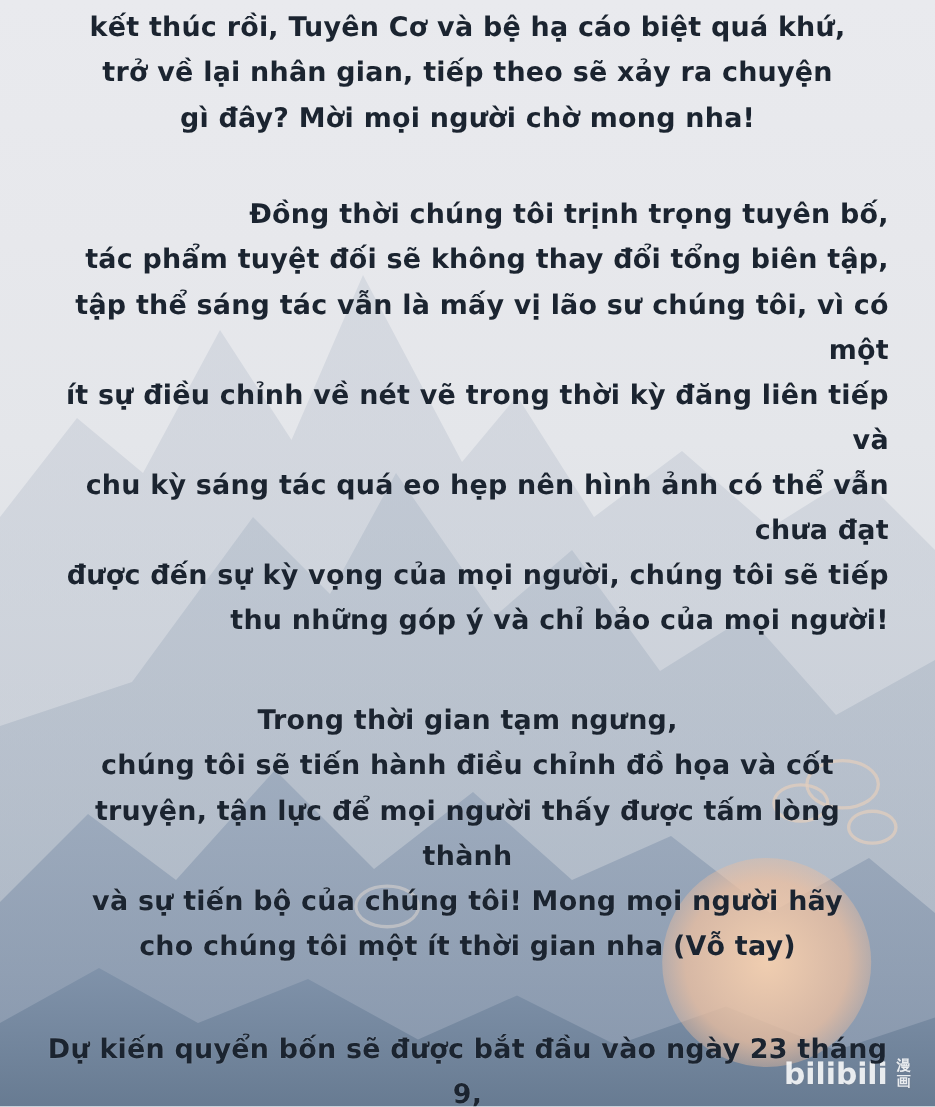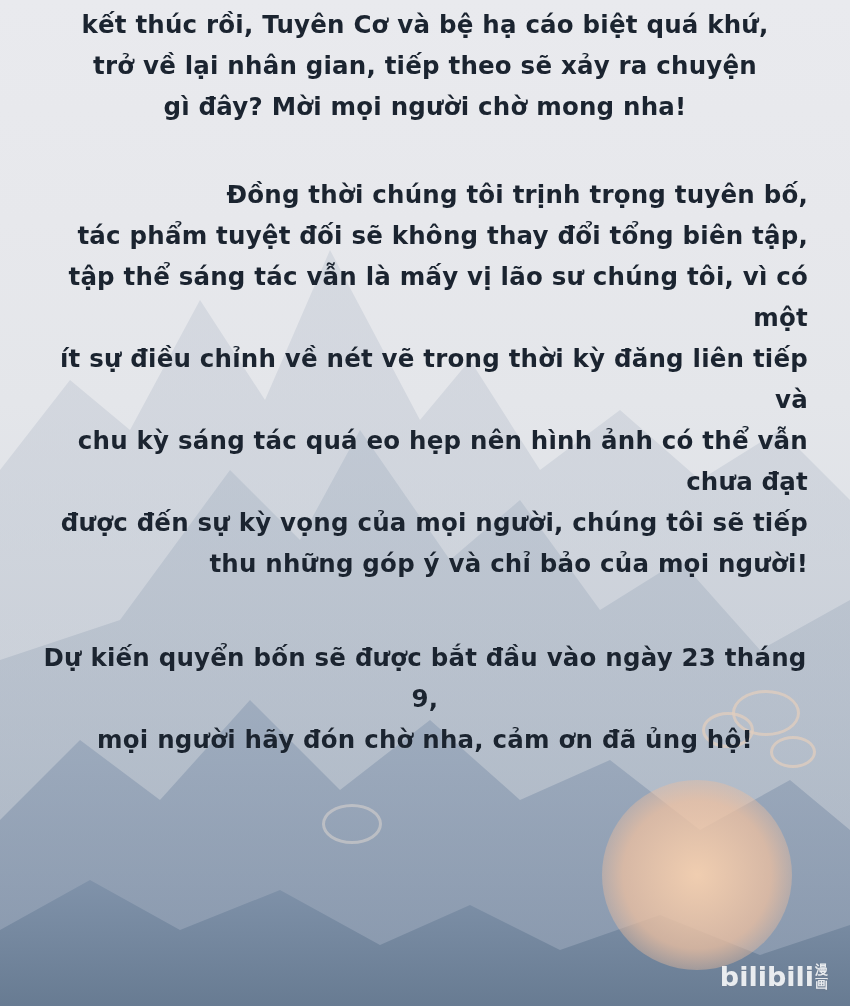--- a/index.html
+++ b/index.html
@@ -65,21 +65,21 @@
   .cloud.c4 { left: 322px;  top: 804px; width: 54px; height: 34px;
               border-color: rgba(214, 208, 205, 0.6); }
 
   
   .watermark {
     position: absolute;
     right: 22px;
     bottom: 14px;
     display: flex;
     align-items: center;
-    gap: 1px;
+    gap: 8px;
     opacity: 0.85;
   }
   .wm-brand {
     font-family: "DejaVu Sans", sans-serif;
     font-size: 27px;
     font-weight: 700;
     letter-spacing: 0px;
     color: #ffffff;
     text-shadow: 0 1px 2px rgba(120, 120, 130, 0.35);
   }
@@ -162,20 +162,25 @@
     <p class="para p1">kết thúc rồi, Tuyên Cơ và bệ hạ cáo biệt quá khứ,
 trở về lại nhân gian, tiếp theo sẽ xảy ra chuyện
 gì đây? Mời mọi người chờ mong nha!</p>
     <p class="para p2">Đồng thời chúng tôi trịnh trọng tuyên bố,
 tác phẩm tuyệt đối sẽ không thay đổi tổng biên tập,
 tập thể sáng tác vẫn là mấy vị lão sư chúng tôi, vì có một
 ít sự điều chỉnh về nét vẽ trong thời kỳ đăng liên tiếp và
 chu kỳ sáng tác quá eo hẹp nên hình ảnh có thể vẫn chưa đạt
 được đến sự kỳ vọng của mọi người, chúng tôi sẽ tiếp
 thu những góp ý và chỉ bảo của mọi người!</p>
+    <p class="para p3">Trong thời gian tạm ngưng,
+chúng tôi sẽ tiến hành điều chỉnh đồ họa và cốt
+truyện, tận lực để mọi người thấy được tấm lòng thành
+và sự tiến bộ của chúng tôi! Mong mọi người hãy
+cho chúng tôi một ít thời gian nha (Vỗ tay)</p>
     <p class="para p4">Dự kiến quyển bốn sẽ được bắt đầu vào ngày 23 tháng 9,
 mọi người hãy đón chờ nha, cảm ơn đã ủng hộ!</p>
   </div>
 
   <div class="watermark">
     <span class="wm-brand">bilibili</span>
     <span class="wm-cn">
       <span>漫</span>
       <span>画</span>
     </span>

